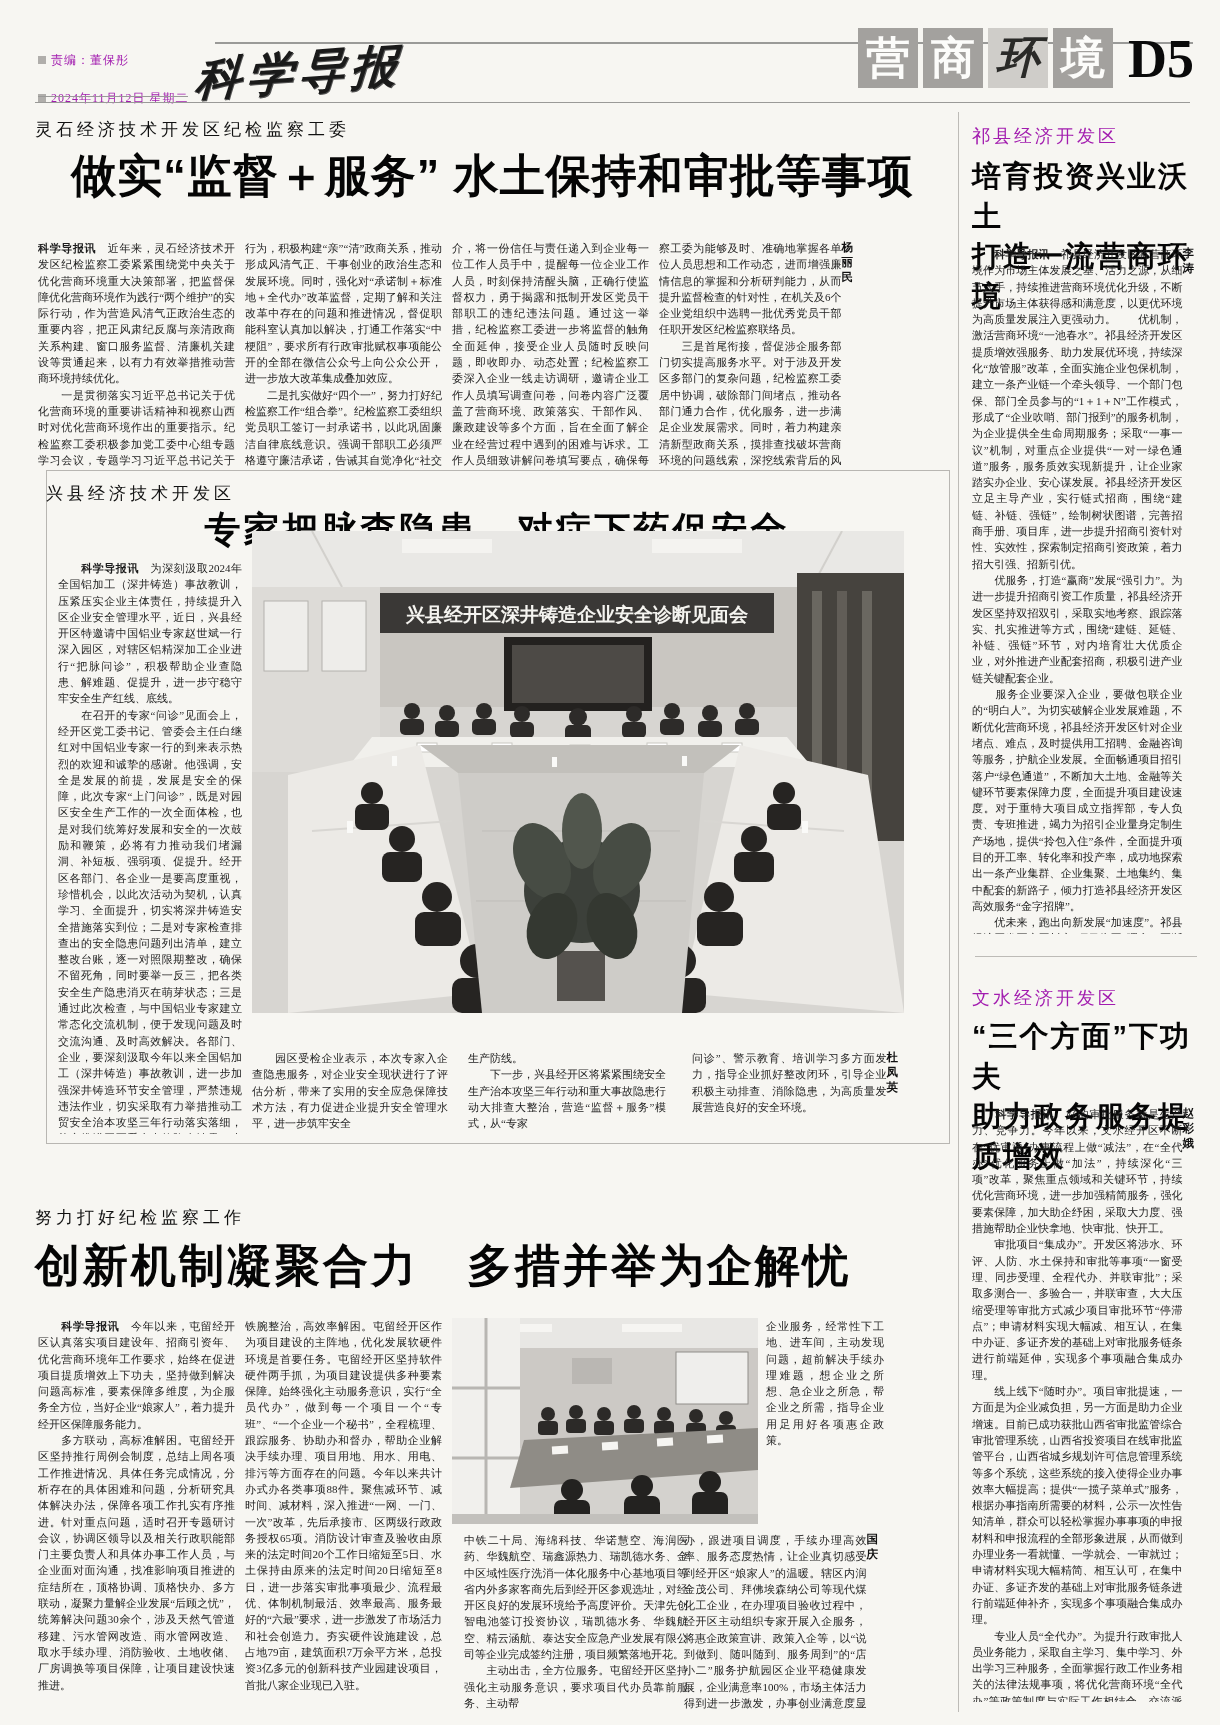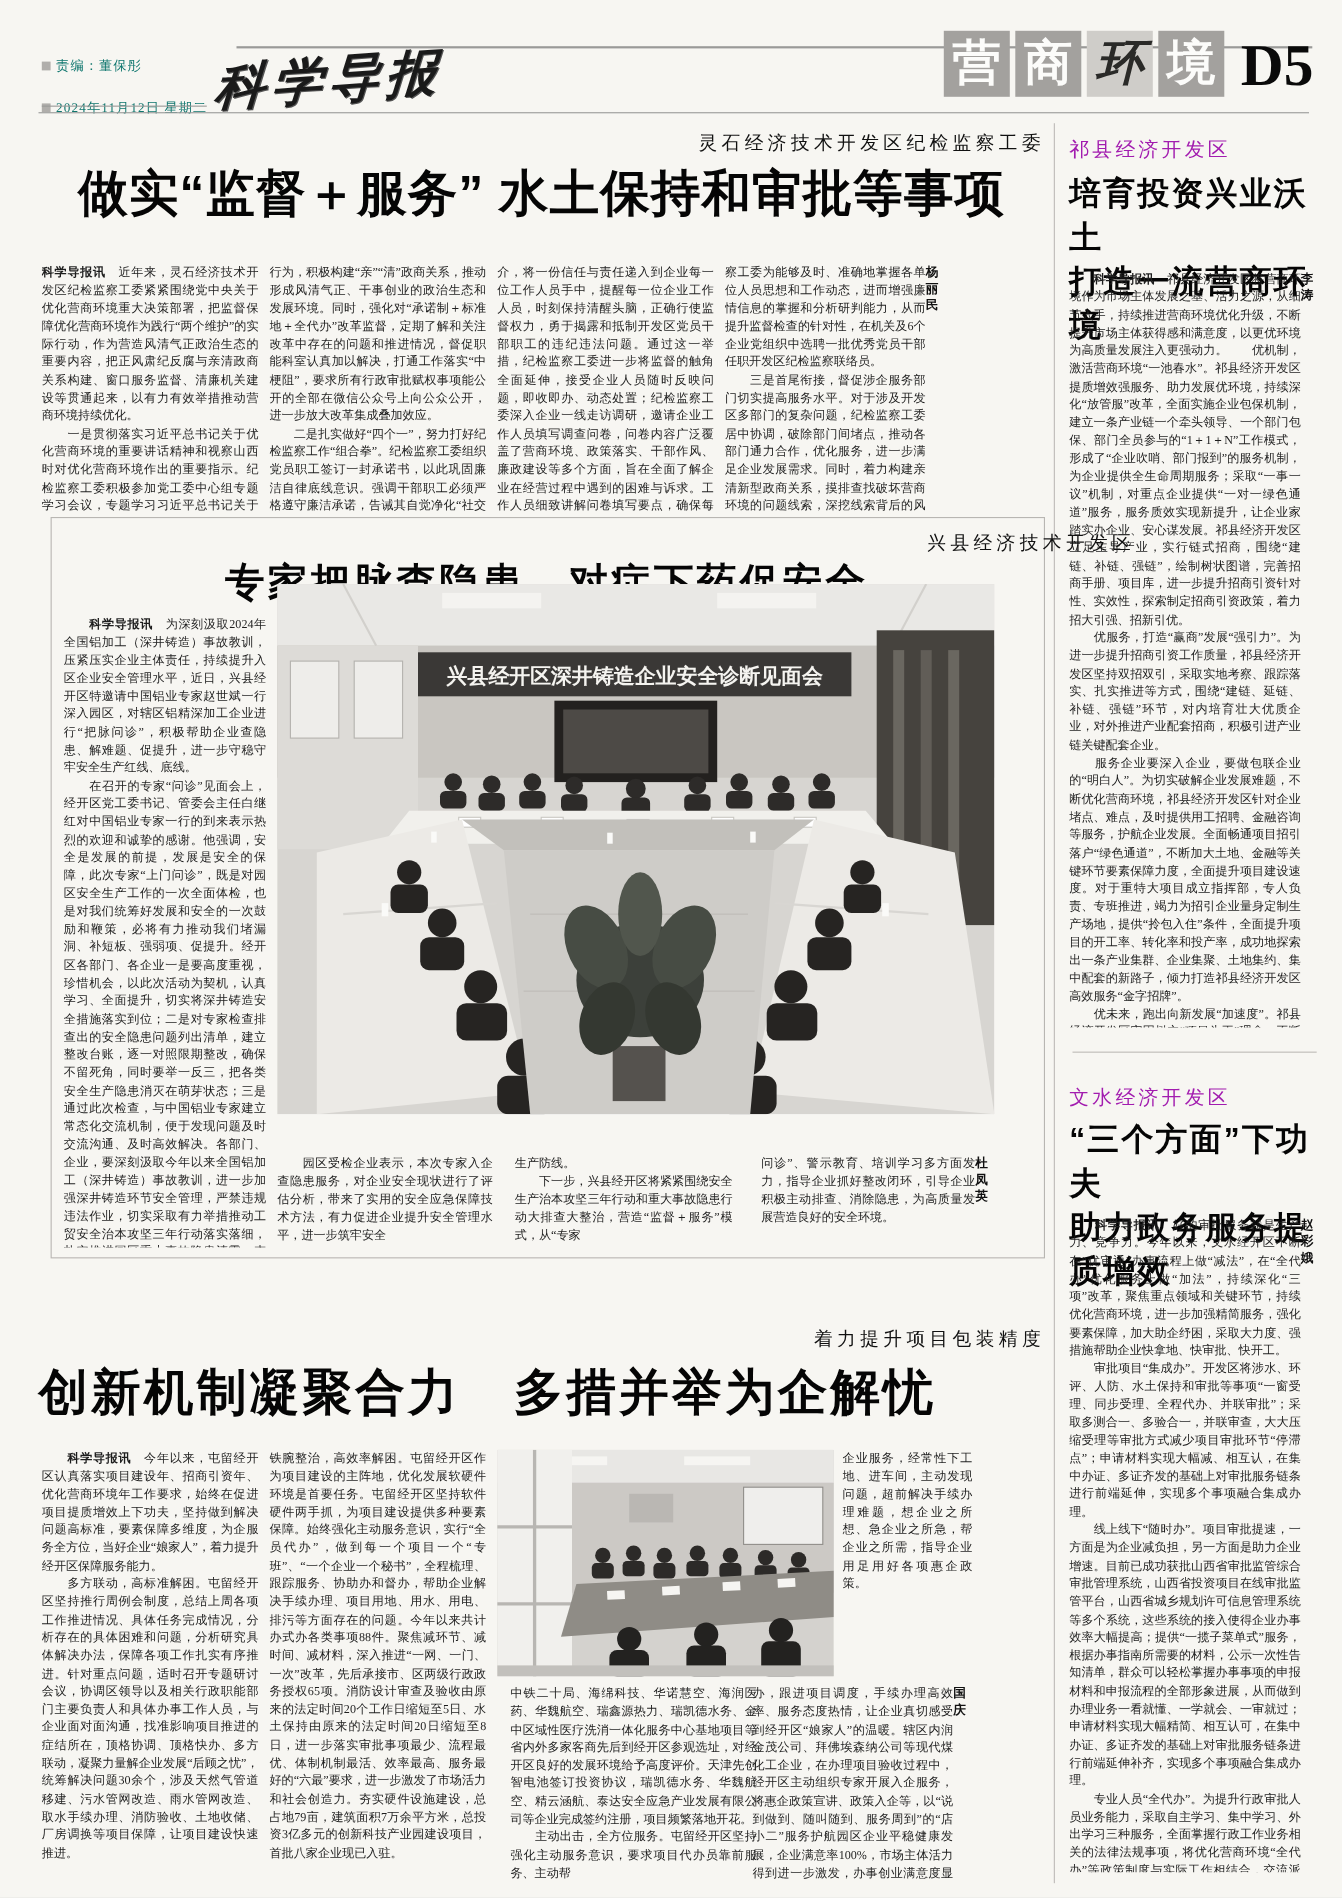--- a/index.html
+++ b/index.html
@@ -3,34 +3,34 @@
 <meta charset="utf-8">
 <style>
   html,body{margin:0;padding:0;background:#e8e7e4;}
   .page{position:relative;width:1220px;height:1725px;margin:0 auto;background:#f7f6f2;
         font-family:"Liberation Serif",serif;color:#161616;overflow:hidden;}
   .abs{position:absolute;}
   .rule{background:#9a9a98;}
   .body-text{font-size:11px;line-height:16.3px;text-align:justify;white-space:pre-line;
              color:#1d1d1d;overflow:hidden;}
   .lead{font-weight:bold;}
-  .kicker{font-size:17px;letter-spacing:4px;color:#111;text-align:right;}
+  .kicker{font-size:17px;letter-spacing:4px;color:#111;text-align:left;}
   .kicker-left{font-size:18px;letter-spacing:3px;color:#a21caf;text-align:left;}
   .headline-xl{font-family:"Liberation Sans",sans-serif;font-weight:900;font-size:45px;
                letter-spacing:1px;text-align:center;color:#050505;}
   .headline-serif{font-family:Liberation Sans, sans-serif;font-weight:900;font-size:45px;
                letter-spacing:3px;color:#050505;}
   .headline-md{font-family:"Liberation Sans",sans-serif;font-weight:900;font-size:36px;
                letter-spacing:3px;text-align:center;color:#050505;}
   .headline-side{font-family:"Liberation Sans",sans-serif;font-weight:900;font-size:29px;
                letter-spacing:2px;text-align:left;color:#050505;line-height:40px;}
   .byline{font-size:11.5px;font-weight:bold;text-align:right;padding-right:6px;color:#111;}
   .colflex{display:flex;flex-direction:row;}
   .colflex .body-text{flex:1 1 auto;}
-  .meta-line{font-size:12px;color:#0f766e;letter-spacing:1px;white-space:nowrap;}
+  .meta-line{font-size:12px;color:#a21caf;letter-spacing:1px;white-space:nowrap;}
   .meta-square{display:inline-block;width:8px;height:8px;background:#b0aeab;margin-right:5px;}
   .logo{font-family:"Liberation Serif",serif;font-style:italic;font-weight:bold;font-size:46px;
         letter-spacing:6px;color:#1a1a1a;transform:rotate(-4deg) skewX(-8deg);
         text-shadow:1px 1px 0 #555;}
   .sec-box{display:inline-block;width:60px;height:60px;margin-right:5px;background:#a3a19e;
            color:#fcfcfa;font-family:"Liberation Sans",sans-serif;font-weight:900;font-size:44px;
            line-height:60px;text-align:center;vertical-align:top;}
   .sec-box.light{background:#cfcdc9;color:#2a2a28;font-family:"Liberation Serif",serif;
            font-style:italic;}
   .page-no{font-family:"Liberation Serif",serif;font-weight:bold;font-size:54px;color:#0a0a0a;}
@@ -216,21 +216,21 @@
   </div>
   <div class="abs colflex" style="left:972px;top:1106px;width:228px;height:596px;">
     <div class="body-text">　　<b class="lead">科学导报讯</b>　<span>好的审批服务就是生产力、竞争力。今年以来，文水经开区不断在“优审通”办事流程上做“减法”，在“全代办”优化服务上做“加法”，持续深化“三项”改革，聚焦重点领域和关键环节，持续优化营商环境，进一步加强精简服务，强化要素保障，加大助企纾困，采取大力度、强措施帮助企业快拿地、快审批、快开工。
 　　审批项目“集成办”。开发区将涉水、环评、人防、水土保持和审批等事项“一窗受理、同步受理、全程代办、并联审批”；采取多测合一、多验合一，并联审查，大大压缩受理等审批方式减少项目审批环节“停滞点”；申请材料实现大幅减、相互认，在集中办证、多证齐发的基础上对审批服务链条进行前端延伸，实现多个事项融合集成办理。
 　　线上线下“随时办”。项目审批提速，一方面是为企业减负担，另一方面是助力企业增速。目前已成功获批山西省审批监管综合审批管理系统，山西省投资项目在线审批监管平台，山西省城乡规划许可信息管理系统等多个系统，这些系统的接入使得企业办事效率大幅提高；提供“一揽子菜单式”服务，根据办事指南所需要的材料，公示一次性告知清单，群众可以轻松掌握办事事项的申报材料和申报流程的全部形象进展，从而做到办理业务一看就懂、一学就会、一审就过；申请材料实现大幅精简、相互认可，在集中办证、多证齐发的基础上对审批服务链条进行前端延伸补齐，实现多个事项融合集成办理。
 　　专业人员“全代办”。为提升行政审批人员业务能力，采取自主学习、集中学习、外出学习三种服务，全面掌握行政工作业务相关的法律法规事项，将优化营商环境“全代办”等政策制度与实际工作相结合，交流派发和办事过程中的常见难题、找解决办法，从而提升工作效率。今年，共为市场主体办理各项审批手续158件。
 　　下一步，文水经济开发区将持续推动工程建设项目全流程审批改革，加强组织协调，完善工作机制，健全配套制度，实现服务便利度、经营主体满意度双提升，助力打造最优营商环境。</span></div>
     <div class="byline">赵彩娥</div>
   </div>
 
-  <div class="abs kicker" style="left:35px;top:1206px;width:915px;">着力提升项目包装精度</div>
+  <div class="abs kicker" style="left:35px;top:1206px;width:915px;">努力打好纪检监察工作</div>
   <div class="abs headline-serif" style="left:35px;top:1236px;width:915px;">创新机制凝聚合力　多措并举为企解忧</div>
 
   <div class="abs body-text" style="left:38px;top:1318px;width:197px;height:394px;">　　<b class="lead">科学导报讯</b>　<span>今年以来，屯留经开区认真落实项目建设年、招商引资年、优化营商环境年工作要求，始终在促进项目提质增效上下功夫，坚持做到解决问题高标准，要素保障多维度，为企服务全方位，当好企业“娘家人”，着力提升经开区保障服务能力。
 　　多方联动，高标准解困。屯留经开区坚持推行周例会制度，总结上周各项工作推进情况、具体任务完成情况，分析存在的具体困难和问题，分析研究具体解决办法，保障各项工作扎实有序推进。针对重点问题，适时召开专题研讨会议，协调区领导以及相关行政职能部门主要负责人和具体办事工作人员，与企业面对面沟通，找准影响项目推进的症结所在，顶格协调、顶格快办、多方联动，凝聚力量解企业发展“后顾之忧”，统筹解决问题30余个，涉及天然气管道移建、污水管网改造、雨水管网改造、取水手续办理、消防验收、土地收储、厂房调换等项目保障，让项目建设快速推进。</span></div>
   <div class="abs body-text" style="left:245px;top:1318px;width:197px;height:394px;">铁腕整治，高效率解困。屯留经开区作为项目建设的主阵地，优化发展软硬件环境是首要任务。屯留经开区坚持软件硬件两手抓，为项目建设提供多种要素保障。始终强化主动服务意识，实行“全员代办”，做到每一个项目一个“专班”、“一个企业一个秘书”，全程梳理、跟踪服务、协助办和督办，帮助企业解决手续办理、项目用地、用水、用电、排污等方面存在的问题。今年以来共计办式办各类事项88件。聚焦减环节、减时间、减材料，深入推进“一网、一门、一次”改革，先后承接市、区两级行政政务授权65项。消防设计审查及验收由原来的法定时间20个工作日缩短至5日、水土保持由原来的法定时间20日缩短至8日，进一步落实审批事项最少、流程最优、体制机制最活、效率最高、服务最好的“六最”要求，进一步激发了市场活力和社会创造力。夯实硬件设施建设，总占地79亩，建筑面积7万余平方米，总投资3亿多元的创新科技产业园建设项目，首批八家企业现已入驻。</div>
 
   <div class="abs" style="left:452px;top:1318px;width:306px;height:206px;">
     <svg width="306" height="206" viewBox="0 0 306 206">
       <rect x="0" y="0" width="306" height="206" fill="#d4d2ce"></rect>
       <rect x="0" y="0" width="306" height="30" fill="#e8e7e4"></rect>

